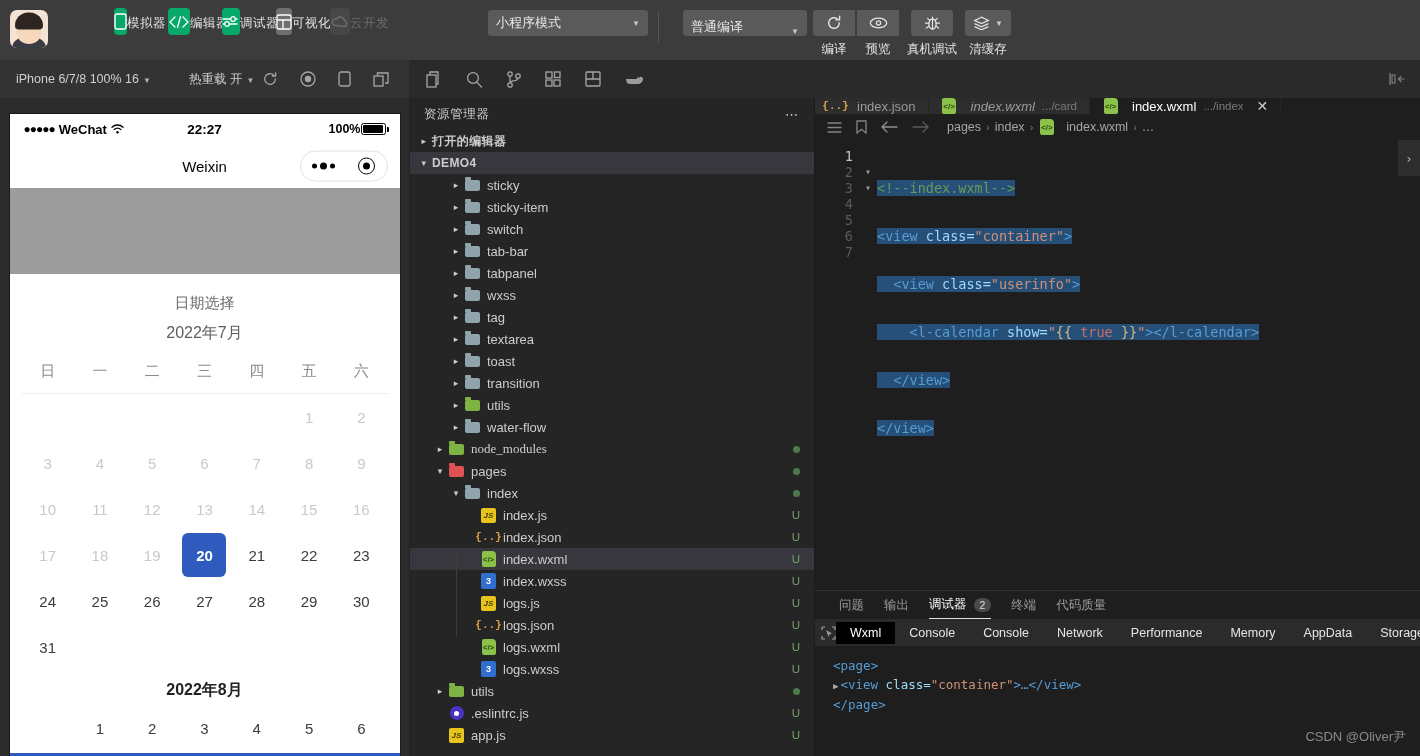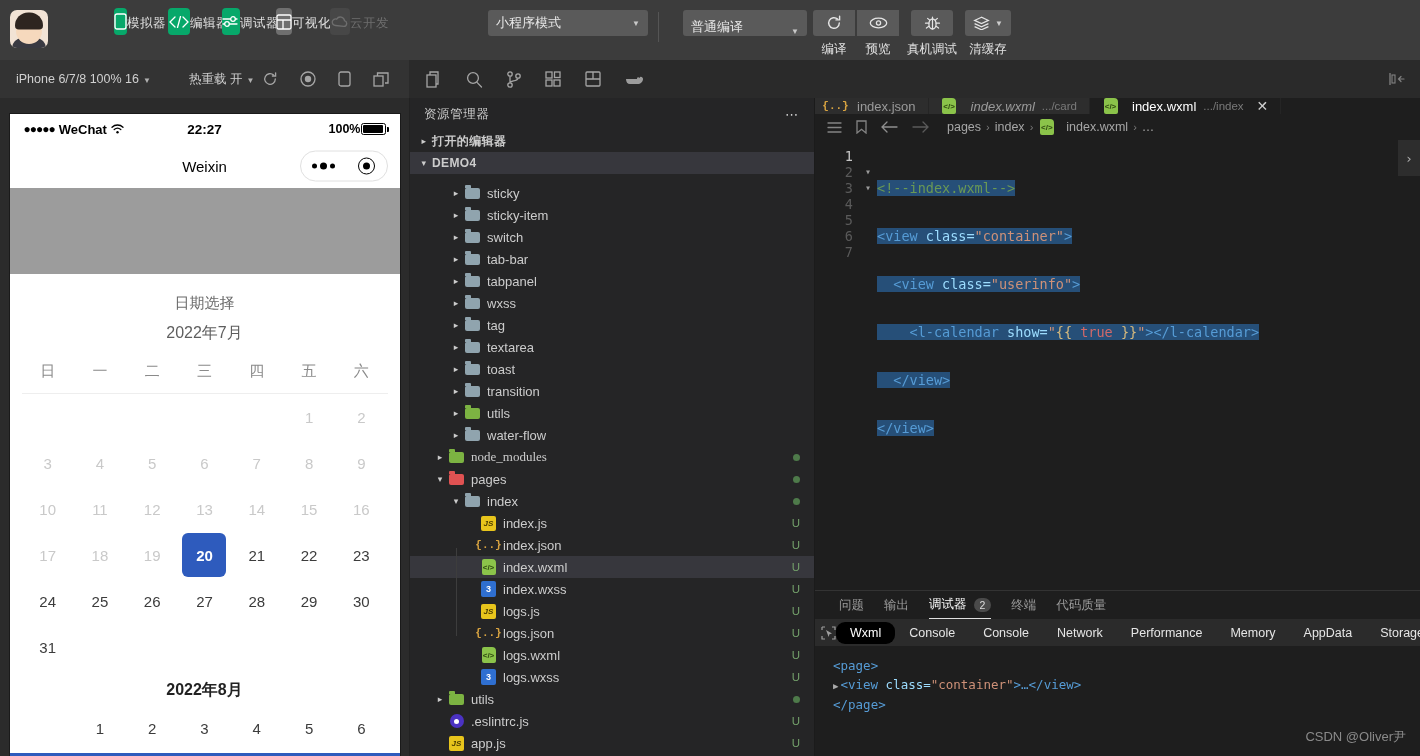--- a/index.html
+++ b/index.html
@@ -206,21 +206,21 @@
   
   .debug { flex:1; display:flex; flex-direction:column; border-top:1px solid #333; background:#1e1e1e; min-height:0;}
   .dbg-tabs { height:28px; display:flex; align-items:center; gap:20px; padding:0 24px; font-size:12.5px;
               color:#9b9b9b; }
   .dbg-tabs .dt { cursor:pointer; display:flex; align-items:center; gap:7px; height:28px; }
   .dbg-tabs .dt.active { color:#ffffff; border-bottom:1px solid #e0e0e0; }
   .dbg-badge { background:#4a4a4a; color:#ddd; border-radius:9px; font-size:10.5px; padding:1px 6px; }
   .dev-tabs { height:27px; display:flex; align-items:center; background:#2b2b2b; padding-left:6px; }
   .dev-tabs .cursor-ic { width:30px; display:flex; align-items:center; justify-content:center; opacity:.8; cursor:pointer;}
   .dev-tabs .dv { font-size:12.5px; color:#e5e5e5; padding:4px 14px; cursor:pointer; }
-  .dev-tabs .dv.active { background:#000; color:#fff;border-radius:9px; }
+  .dev-tabs .dv.active { background:#000; color:#fff; }
   .dom-view { flex:1; padding:10px 18px; font-family:"DejaVu Sans Mono","Liberation Mono", monospace;
               font-size:12.5px; line-height:1.55; color:#9cdcfe; min-height:0;}
   .dom-view .t { color:#569cd6;} .dom-view .q{color:#ce9178;}
   .dom-view .arrow { color:#aaa; font-size:9px; margin-right:2px;}
   .watermark { position:absolute; right:14px; bottom:10px; font-size:13px; color:#8a8a8a; }
 </style>
 </head>
 <body>
 
 <div class="app">
@@ -602,21 +602,21 @@
       </div>
       <div class="exp-sec">
         <span class="tw r"></span>
         <span>打开的编辑器</span>
       </div>
       <div class="exp-sec demo4">
         <span class="tw d"></span>
         <span>DEMO4</span>
       </div>
       <div class="tree" id="tree">
-          <div class="trow" style="padding-left: 38px; margin-top: 8px;">
+          <div class="trow" style="padding-left: 38px;">
             <span class="tw r"></span>
             <span class="ficon">
               <span class="fold"></span>
             </span>
             <span class="nm">sticky</span>
           </div>
           <div class="trow" style="padding-left: 38px;">
             <span class="tw r"></span>
             <span class="ficon">
               <span class="fold"></span>

